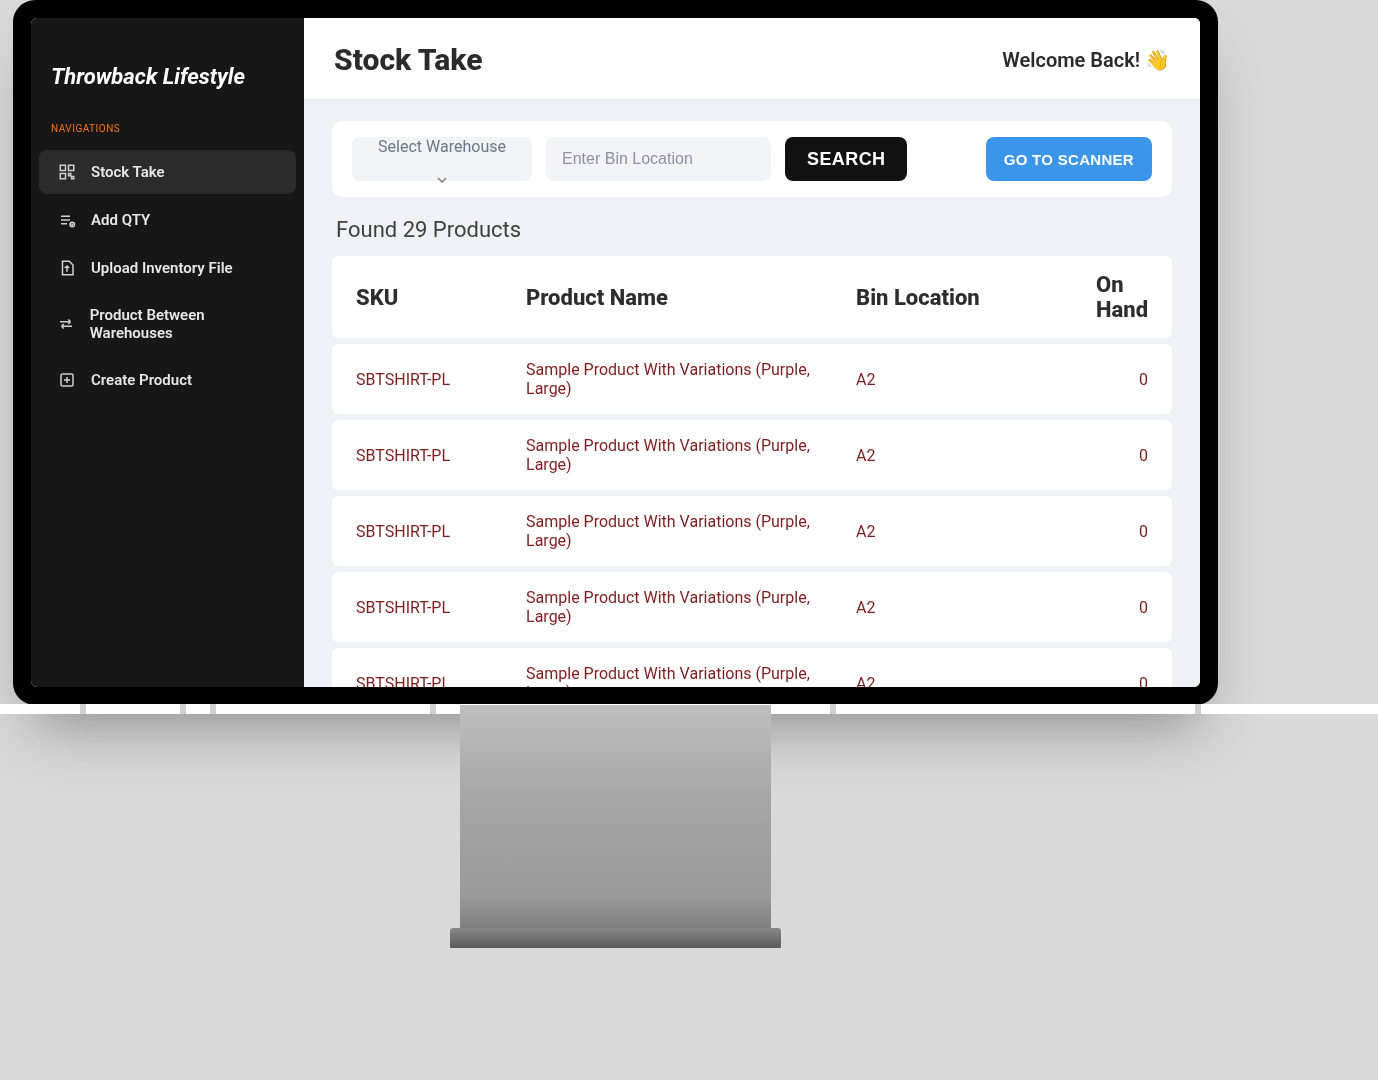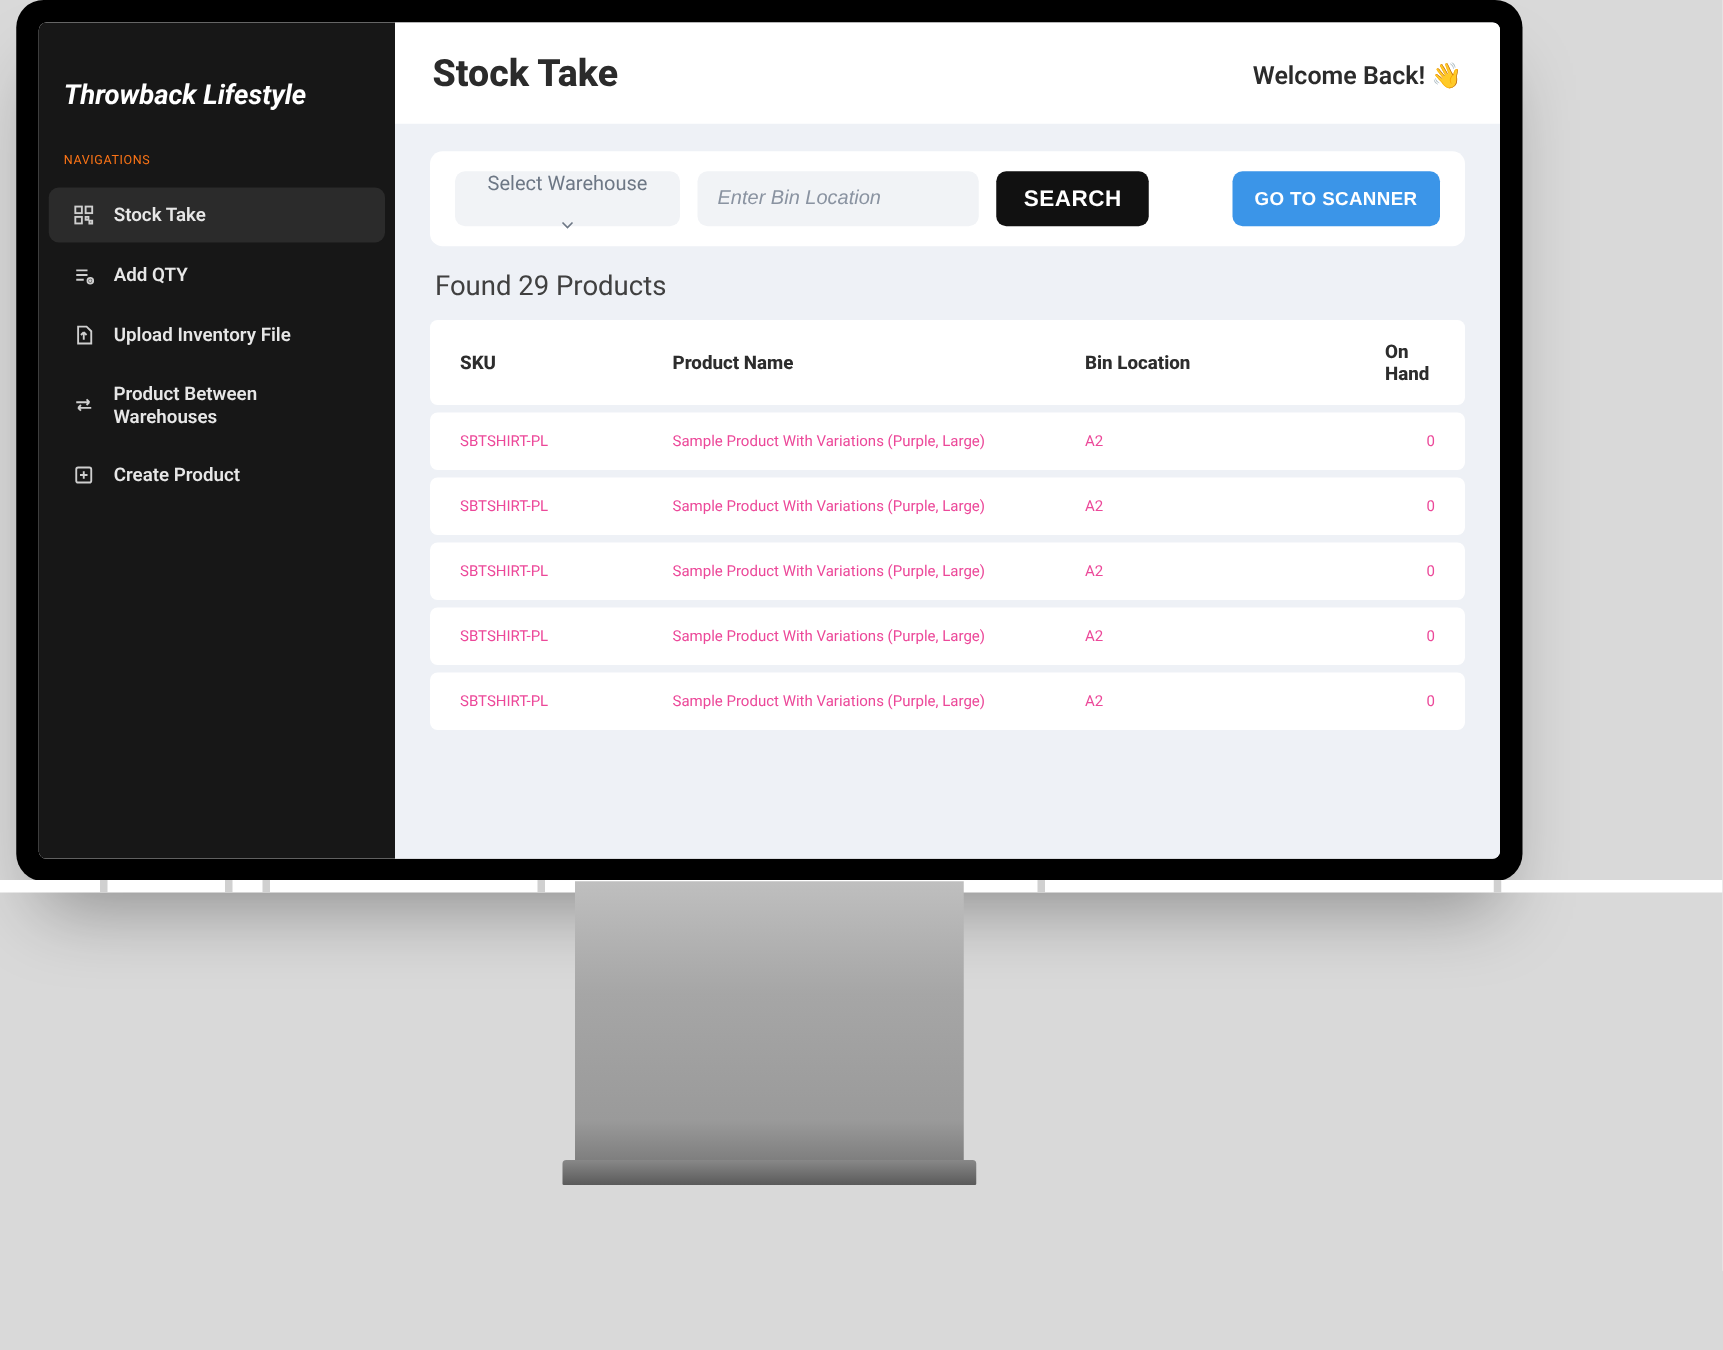--- a/index.html
+++ b/index.html
@@ -97,21 +97,21 @@
     padding: 16px 20px;
     display: flex; align-items: center; gap: 14px;
   }
   .select-wh, .bin-input {
     height: 44px; border-radius: 8px; border: none;
     background: #f1f3f6; color: #6d7785; font-size: 16px;
     padding: 0 16px;
   }
   .select-wh { width: 180px; display: flex; align-items: center; justify-content: space-between; gap: 16px; cursor: pointer; flex-direction: column; }
   .select-wh .chev { color: #6d7785; }
-  .bin-input { width: 225px; font-style: italic; }
+  .bin-input { width: 225px; }
   .btn-search {
     height: 44px; padding: 0 22px; border: none; border-radius: 8px;
     background: #111; color: #fff; font-weight: 700; letter-spacing: .4px;
     cursor: pointer; font-size: 18px;
   }
   .spacer { flex: 1; }
   .btn-scanner {
     height: 44px; padding: 0 18px; border: none; border-radius: 8px;
     background: #3b95e8; color: #fff; font-weight: 700; letter-spacing: .3px;
     cursor: pointer; font-size: 15px;
@@ -123,24 +123,24 @@
     background: transparent;
   }
   .thead, .row {
     display: grid;
     grid-template-columns: 170px 330px 240px 1fr;
     align-items: center;
     padding: 16px 24px;
     background: #fff;
     border-radius: 6px;
   }
-  .thead { font-weight: 800; color: #2d2d2d; font-size: 15px; }
+  .thead { font-weight: 800; color: #2d2d2d; font-size: 22px; }
   .thead .c4 { text-align: left; }
   .rows { display: flex; flex-direction: column; gap: 6px; margin-top: 6px; }
-  .row { color: #ec4899; font-size: 12px; }
+  .row { color: #7f1d1d; font-size: 16px; }
   .row .c4 { text-align: right; }
 
   input::placeholder { color: #8a93a1; }
 </style>
 </head>
 <body>
 
 <div class="stage">
   <div class="monitor">
     <div class="screen">

